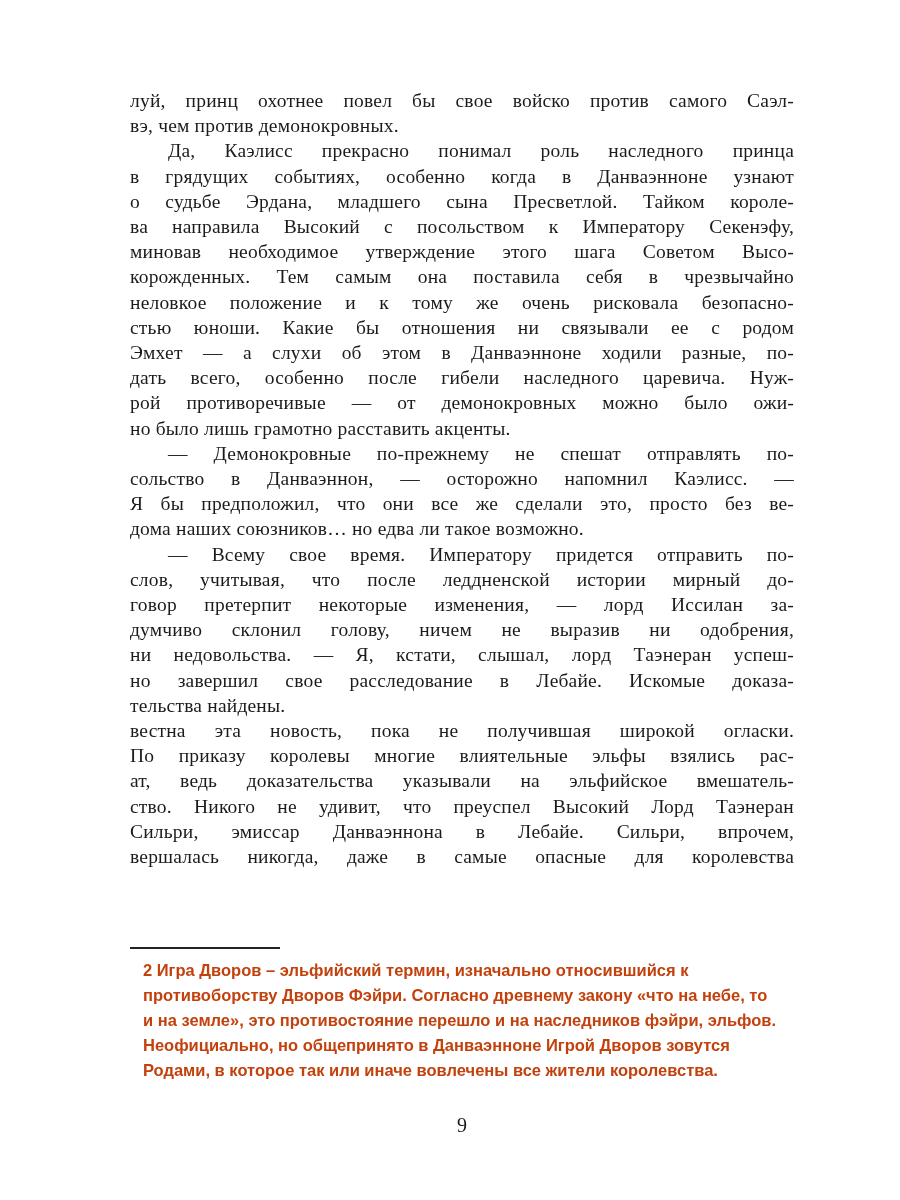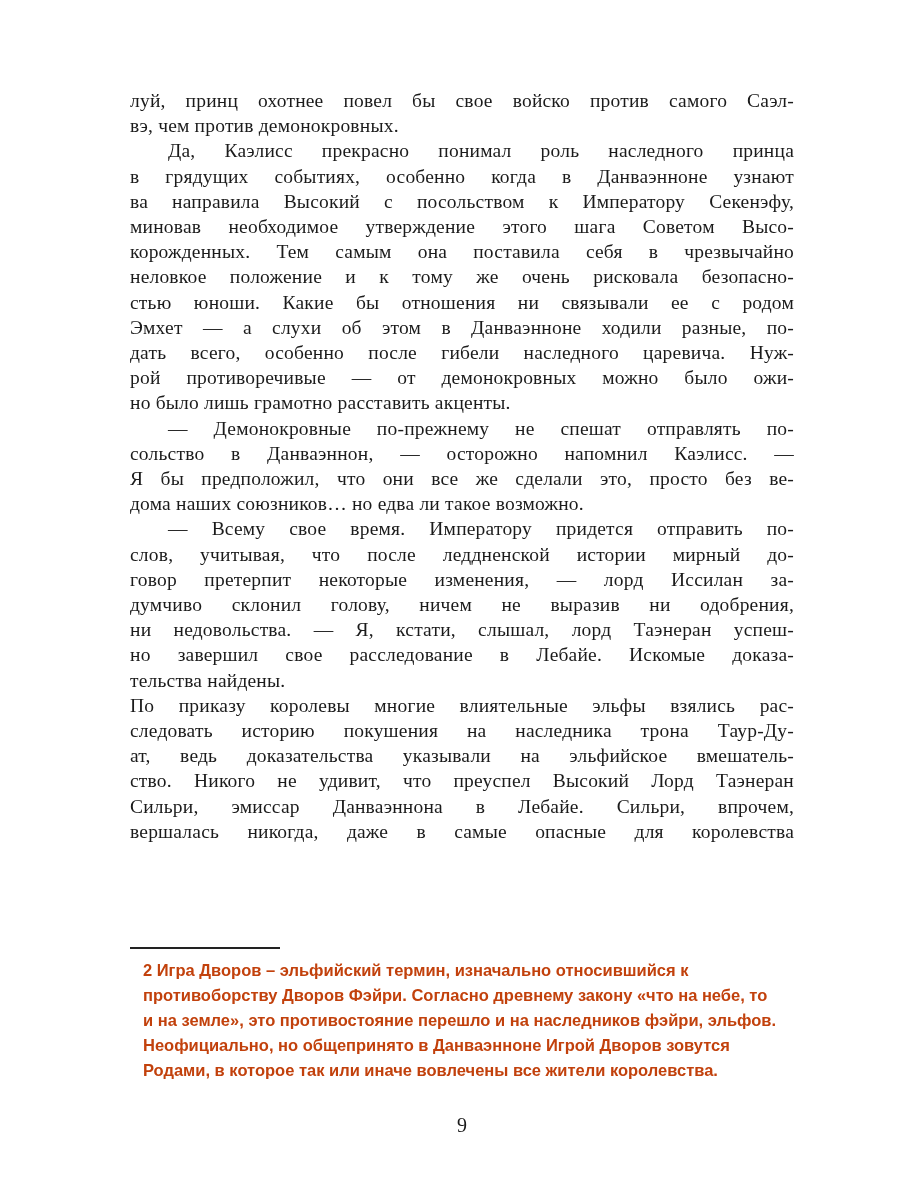--- a/index.html
+++ b/index.html
@@ -68,42 +68,43 @@
 </style>
 </head>
 <body>
 
 <div class="page">
   <div class="body-text" id="body-text">
       <div class="line">луй, принц охотнее повел бы свое войско против самого Саэл-</div>
       <div class="line lastline">вэ, чем против демонокровных.</div>
       <div class="line indent">Да, Каэлисс прекрасно понимал роль наследного принца</div>
       <div class="line">в грядущих событиях, особенно когда в Данваэнноне узнают</div>
+      <div class="line">о судьбе Эрдана, младшего сына Пресветлой. Тайком короле-</div>
       <div class="line">ва направила Высокий с посольством к Императору Секенэфу,</div>
       <div class="line">миновав необходимое утверждение этого шага Советом Высо-</div>
       <div class="line">корожденных. Тем самым она поставила себя в чрезвычайно</div>
       <div class="line">неловкое положение и к тому же очень рисковала безопасно-</div>
       <div class="line">стью юноши. Какие бы отношения ни связывали ее с родом</div>
       <div class="line">Эмхет — а слухи об этом в Данваэнноне ходили разные, по-</div>
       <div class="line">дать всего, особенно после гибели наследного царевича. Нуж-</div>
       <div class="line">рой противоречивые — от демонокровных можно было ожи-</div>
       <div class="line lastline">но было лишь грамотно расставить акценты.</div>
       <div class="line indent">— Демонокровные по-прежнему не спешат отправлять по-</div>
       <div class="line">сольство в Данваэннон, — осторожно напомнил Каэлисс. —</div>
       <div class="line">Я бы предположил, что они все же сделали это, просто без ве-</div>
       <div class="line lastline">дома наших союзников… но едва ли такое возможно.</div>
       <div class="line indent">— Всему свое время. Императору придется отправить по-</div>
       <div class="line">слов, учитывая, что после леддненской истории мирный до-</div>
       <div class="line">говор претерпит некоторые изменения, — лорд Иссилан за-</div>
       <div class="line">думчиво склонил голову, ничем не выразив ни одобрения,</div>
       <div class="line">ни недовольства. — Я, кстати, слышал, лорд Таэнеран успеш-</div>
       <div class="line">но завершил свое расследование в Лебайе. Искомые доказа-</div>
       <div class="line lastline">тельства найдены.</div>
+      <div class="line">вестна эта новость, пока не получившая широкой огласки.</div>
       <div class="line">По приказу королевы многие влиятельные эльфы взялись рас-</div>
-      <div class="line">следовать историю покушения на наследника трона Таур-Ду-</div>
       <div class="line">ат, ведь доказательства указывали на эльфийское вмешатель-</div>
       <div class="line">ство. Никого не удивит, что преуспел Высокий Лорд Таэнеран</div>
       <div class="line">Сильри, эмиссар Данваэннона в Лебайе. Сильри, впрочем,</div>
       <div class="line">вершалась никогда, даже в самые опасные для королевства</div>
     </div>
   <div class="footnote-rule"></div>
   <div class="footnote" id="footnote">
       <div class="fn-line">2 Игра Дворов – эльфийский термин, изначально относившийся к</div>
       <div class="fn-line">противоборству Дворов Фэйри. Согласно древнему закону «что на небе, то</div>
       <div class="fn-line">и на земле», это противостояние перешло и на наследников фэйри, эльфов.</div>

